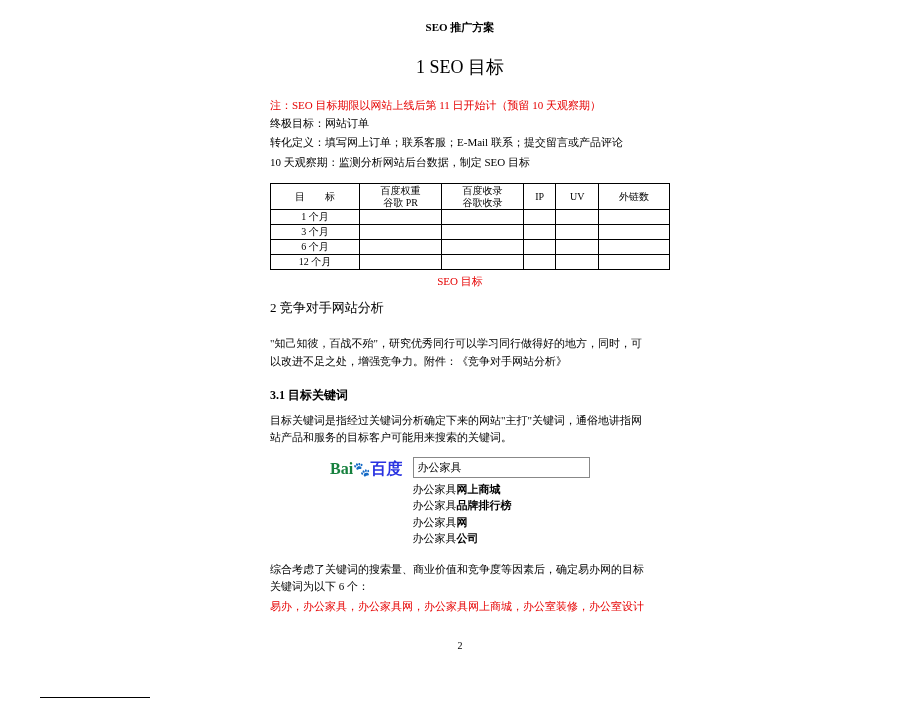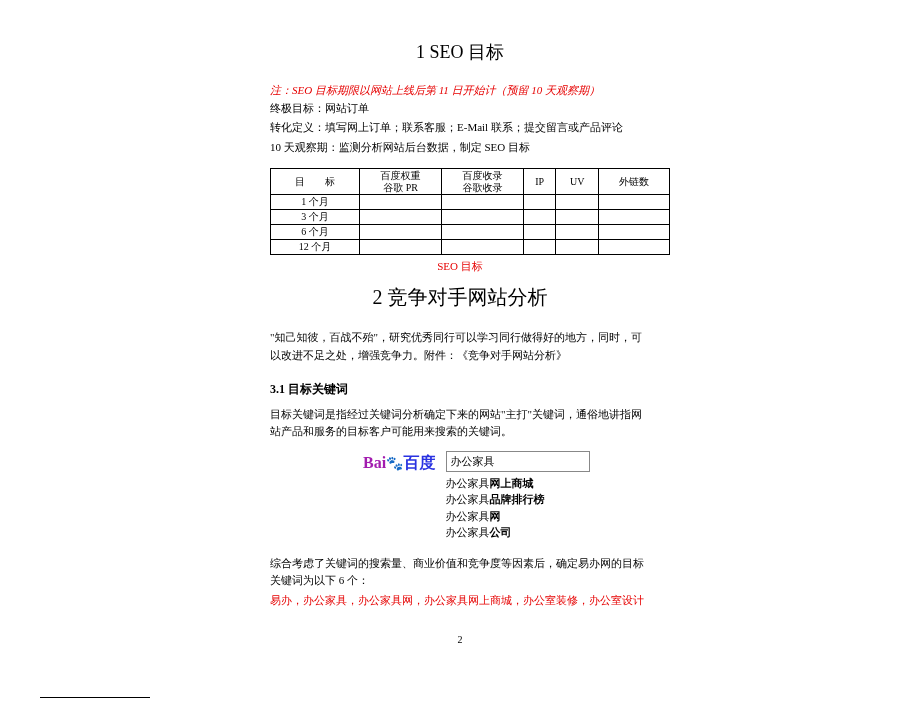--- a/index.html
+++ b/index.html
@@ -27,21 +27,20 @@
       font-size: 18px;
       text-align: center;
       margin-bottom: 18px;
       font-family: "SimSun", serif;
       margin-top: 20px;
     }
     .note-red {
       color: #e60000;
       font-size: 11px;
       line-height: 1.6;
-      font-style: italic;
     }
     .para {
       font-size: 11px;
       line-height: 1.6;
       margin-bottom: 2px;
     }
     .seo-table {
       border-collapse: collapse;
       margin: 12px auto 4px auto;
       font-size: 10px;
@@ -60,22 +59,21 @@
       line-height: 1.15;
       padding: 1px 2px;
     }
     .table-caption {
       color: #e60000;
       text-align: center;
       font-size: 11px;
       margin-top: 4px;
     }
     .h2 {
-      font-size: 20px;
-      text-align: center;
+      font-size: 13px;
       margin-bottom: 18px;
       margin-top: 10px;
     }
     .h3-bold {
       font-size: 12px;
       font-weight: bold;
       margin-bottom: 8px;
       margin-top: 4px;
     }
     .search-box {
@@ -84,21 +82,21 @@
       width: 260px;
       align-items: flex-start;
     }
     .baidu-logo {
       font-size: 16px;
       font-weight: bold;
       margin-right: 10px;
       white-space: nowrap;
       padding-top: 2px;
     }
-    .baidu-bai { color: #a21caf; margin-left: 33px; }
+    .baidu-bai { color: #15803d; }
     .baidu-paw { color: #2932e1; font-size: 14px; }
     .baidu-du { color: #2932e1; }
     .suggest-col {
       flex: 1;
     }
     .search-input-box {
       border: 1px solid #888;
       padding: 2px 4px;
       font-size: 11px;
       margin-bottom: 3px;
@@ -126,20 +124,21 @@
       left: 40px;
       width: 110px;
       border-top: 1px solid #000;
     }
   </style>
 </head>
 <body>
 
 <div class="page">
 
+  <div class="doc-header">SEO 推广方案</div>
 
   <div class="h1">1 SEO 目标</div>
 
   <div class="note-red">注：SEO 目标期限以网站上线后第 11 日开始计（预留 10 天观察期）</div>
   <div class="para">终极目标：网站订单</div>
   <div class="para">转化定义：填写网上订单；联系客服；E-Mail 联系；提交留言或产品评论</div>
   <div class="para">10 天观察期：监测分析网站后台数据，制定 SEO 目标</div>
 
   <table class="seo-table">
     <thead>

